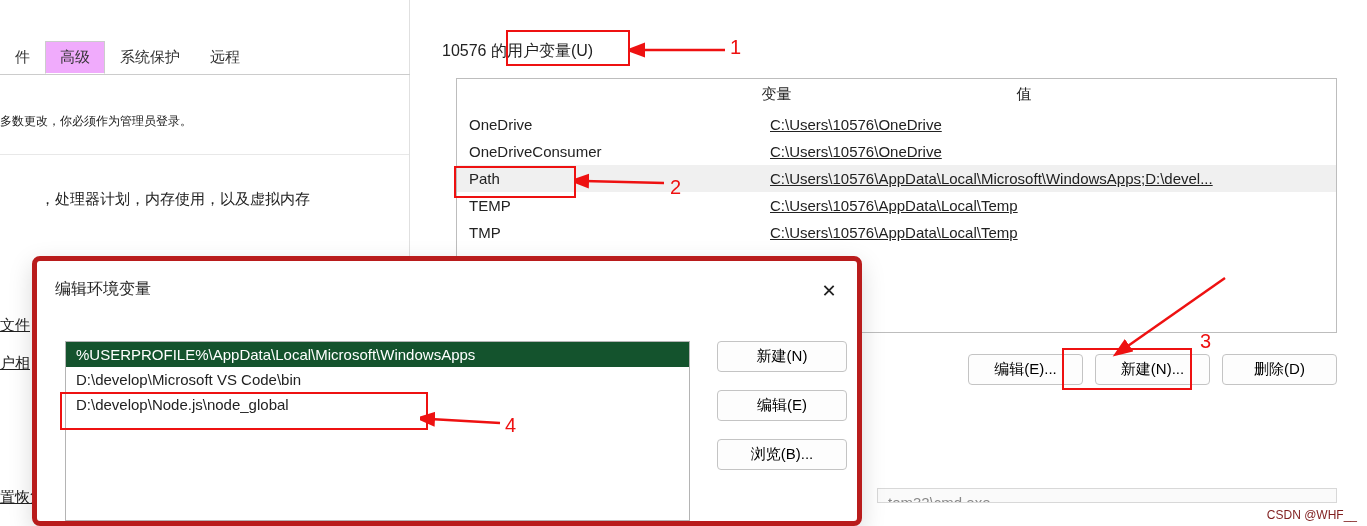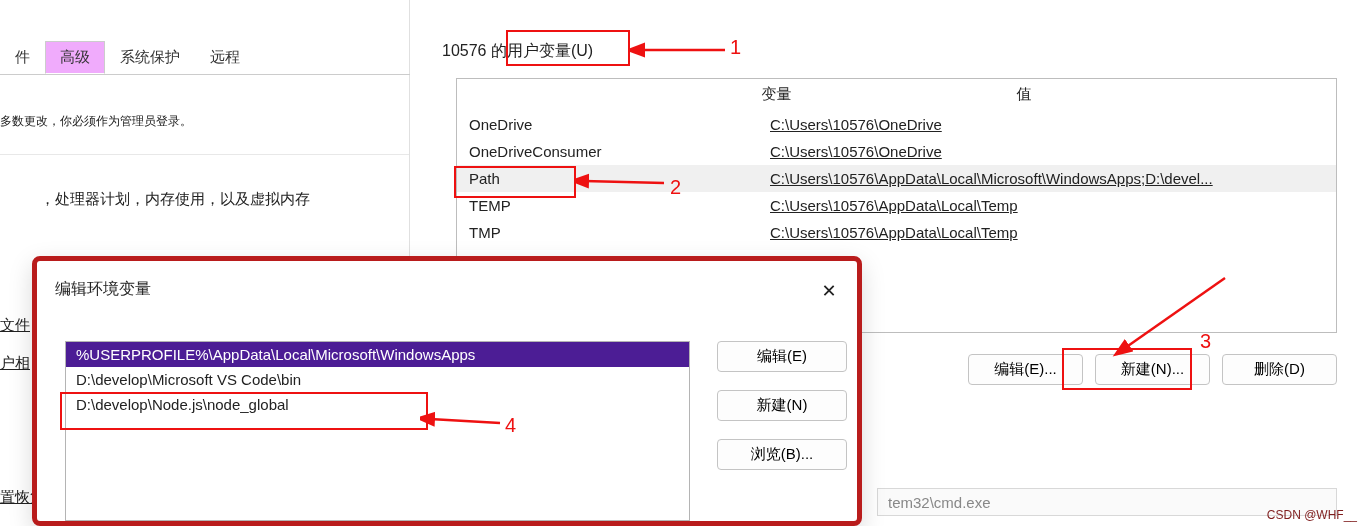--- a/index.html
+++ b/index.html
@@ -27,29 +27,29 @@
     .tbody { }
     .trow { display: flex; height: 27px; align-items: center; gap: 46px; }
     .td { padding: 3px 12px; font-size: 15px; white-space: nowrap; overflow: hidden; text-overflow: ellipsis; }
     .td.col1 { width: 255px; flex: 0 0 255px; }
     .td.col2 { flex: 1; text-decoration: underline; }
     .trow.sel { background: #f0f0f0; }
 
     .win-btn { background: #fdfdfd; border: 1px solid #c4c4c4; border-radius: 4px; padding: 5px 0; font-size: 15px; cursor: pointer; text-align: center; }
     .btn-row { position: absolute; display: flex; gap: 12px; }
     .btn-row .win-btn { width: 115px; }
-    .disabled-bar { position: absolute; right: 30px; top: 488px; width: 460px; height: 28px; border: 1px solid #d8d8d8; background: #fafafa; color: #888; padding: 5px 10px; font-size: 15px; overflow: hidden; white-space: nowrap; }
+    .disabled-bar { position: absolute; right: 30px; top: 488px; width: 460px; height: 15px; border: 1px solid #d8d8d8; background: #fafafa; color: #888; padding: 5px 10px; font-size: 15px; overflow: hidden; white-space: nowrap; }
 
     
     .edit-dlg { position: absolute; left: 32px; top: 256px; width: 830px; height: 270px; background: #fff; border: 5px solid #b91c1c; border-radius: 8px; box-shadow: 0 8px 24px rgba(0,0,0,.15); z-index: 10; }
     .edit-title { position: absolute; left: 18px; top: 18px; font-size: 16px; }
     .close-x { position: absolute; right: 14px; top: 16px; width: 28px; height: 28px; font-size: 18px; text-align: center; line-height: 28px; cursor: pointer; }
     .list-box { position: absolute; left: 28px; top: 80px; width: 625px; height: 180px; border: 1px solid #b4b4b4; background: #fff; overflow: hidden; }
     .list-item { padding: 4px 10px; font-size: 15px; white-space: nowrap; }
-    .list-item.sel { background: #4c1d95; color: #fff; }
+    .list-item.sel { background: #14532d; color: #fff; }
     .dlg-btns { position: absolute; left: 680px; top: 80px; width: 130px; display: flex; flex-direction: column; gap: 18px; }
     .dlg-btns .win-btn { width: 130px; }
 
     
     .anno-box { position: absolute; border: 2px solid #e11; pointer-events: none; z-index: 50; }
     .anno-num { position: absolute; color: #e11; font-size: 20px; z-index: 50; pointer-events: none; }
     svg.anno-arrow { position: absolute; z-index: 50; pointer-events: none; }
 
     .watermark { position: absolute; right: 10px; bottom: 4px; font-size: 12px; color: #7f1d1d; z-index: 60; }
   </style>
@@ -117,22 +117,22 @@
   <div class="edit-title">编辑环境变量</div>
   <div class="close-x">✕</div>
 
   <div class="list-box">
     <div class="list-item sel">%USERPROFILE%\AppData\Local\Microsoft\WindowsApps</div>
     <div class="list-item">D:\develop\Microsoft VS Code\bin</div>
     <div class="list-item">D:\develop\Node.js\node_global</div>
   </div>
 
   <div class="dlg-btns">
+    <button class="win-btn">新建(N)</button>
     <button class="win-btn">编辑(E)</button>
-    <button class="win-btn">新建(N)</button>
     <button class="win-btn">浏览(B)...</button>
   </div>
 </div>
 
 <div class="anno-box" style="left:506px; top:30px; width:124px; height:36px;"></div>
 <div class="anno-box" style="left:454px; top:166px; width:122px; height:32px;"></div>
 <div class="anno-box" style="left:1062px; top:348px; width:130px; height:42px;"></div>
 <div class="anno-box" style="left:60px; top:392px; width:368px; height:38px;"></div>
 
 <div class="anno-num" style="left:730px; top:36px;">1</div>

